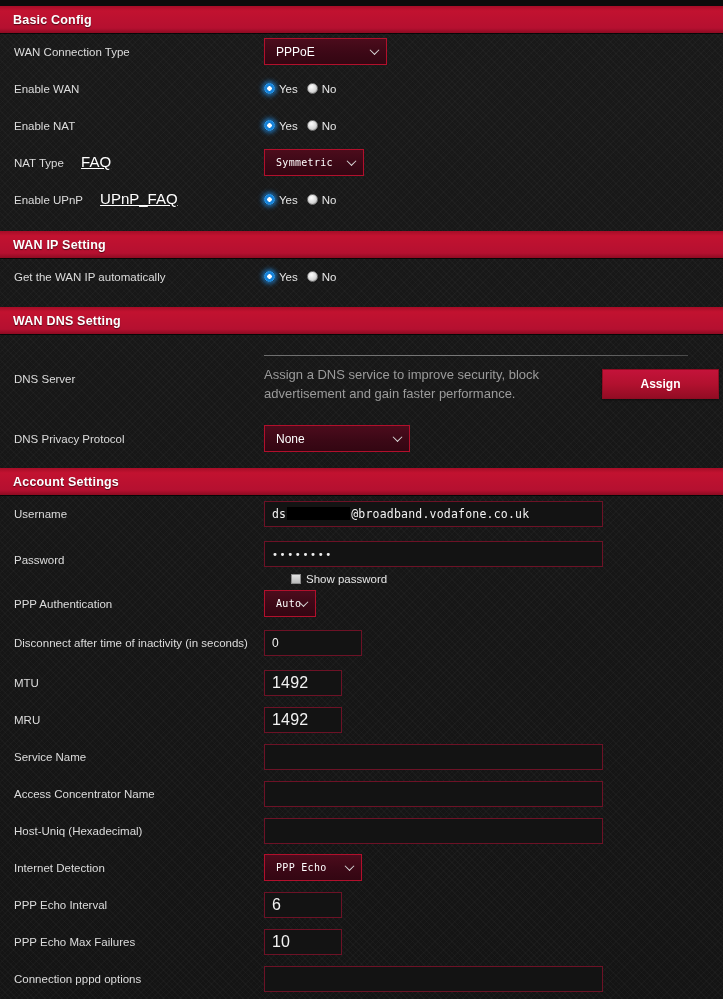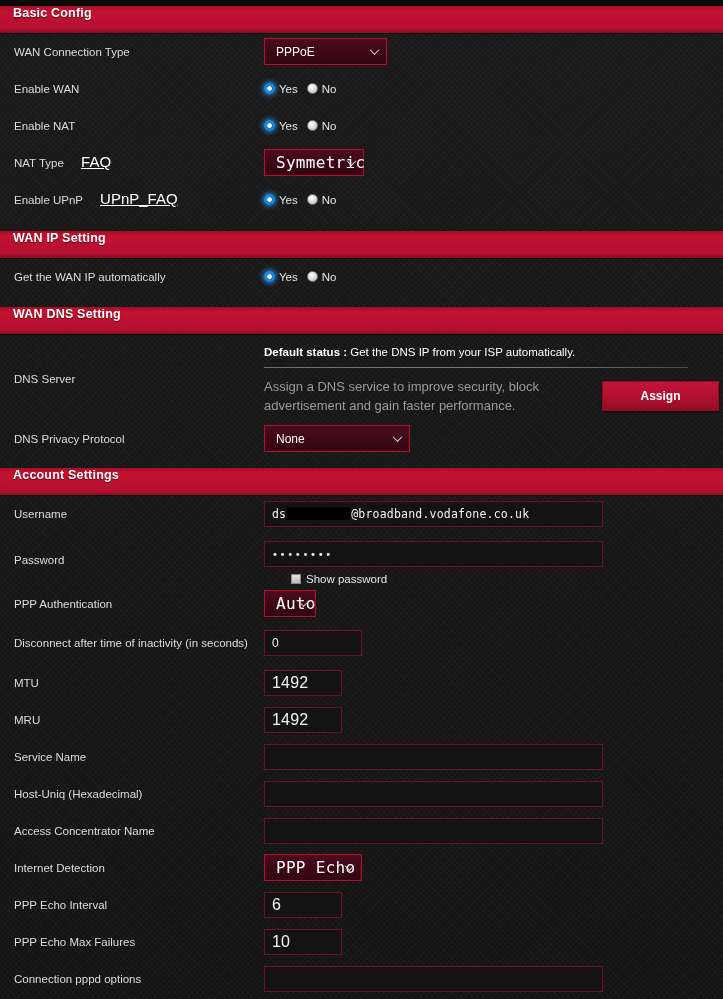--- a/index.html
+++ b/index.html
@@ -24,21 +24,21 @@
       repeating-linear-gradient(45deg,  rgba(255,255,255,0.022) 0 1px, rgba(0,0,0,0) 1px 4px),
       repeating-linear-gradient(-45deg, rgba(255,255,255,0.018) 0 1px, rgba(0,0,0,0) 1px 4px),
       linear-gradient(#191919, #141414);
   }
 
   
   .sec-head {
     position: relative;
     height: 27px;
     background: linear-gradient(180deg,#a50d27 0%, #c21230 18%, #b51030 82%, #8d0b22 100%);
-    display: flex; 
+    display: flex; align-items: center;
     padding-left: 13px;
     margin-top: 5px;
     box-shadow: 0 1px 0 rgba(0,0,0,.7);
   }
   .sec-head:first-child { margin-top: 6px; }
   .sec-head .t {
     font-size: 12.5px; font-weight: bold; color: #ffffff;
     letter-spacing: .2px;
     text-shadow: 0 1px 1px rgba(0,0,0,.55);
   }
@@ -74,21 +74,21 @@
     align-items: center;
     height: 27px;
     background: linear-gradient(180deg,#4c0c1c 0%, #3c0816 55%, #330612 100%);
     border: 1px solid #b2102c;
     color: #ffffff;
     font-size: 12px;
     padding: 0 24px 0 11px;
     cursor: pointer;
     white-space: nowrap;
   }
-  .sel.mono { font-family: "DejaVu Sans Mono", monospace; font-size: 16px; letter-spacing: .3px; }
+  .sel.mono { font-family: "DejaVu Sans Mono", monospace; font-size: 10px; letter-spacing: .3px; }
   .sel .car {
     position: absolute; right: 8px; top: 50%;
     width: 7px; height: 7px;
     margin-top: -4px;
     border-right: 1.4px solid #d9d9d9;
     border-bottom: 1.4px solid #d9d9d9;
     transform: rotate(45deg) translate(-1px,-1px);
   }
   .sel.w-pppoe { width: 123px; }
   .sel.w-nat   { width: 100px; padding-right: 22px; }
@@ -293,24 +293,20 @@
   </div>
 
   <div class="sec-head" style="margin-top:12px;">
     <span class="t">WAN DNS Setting</span>
   </div>
 
   <div class="row dns">
     <div class="lbl">DNS Server</div>
     <div class="ctl">
       <div class="dnsbox">
-        <div class="dns-status">
-          <b>Default status :</b>
-          <span>Get the DNS IP from your ISP automatically.</span>
-        </div>
         <div class="dns-rule"></div>
         <div class="dns-bottom">
           <div class="dns-desc">Assign a DNS service to improve security, block advertisement and gain faster performance.</div>
           <div class="btn-assign">Assign</div>
         </div>
       </div>
     </div>
   </div>
 
   <div class="row">
@@ -393,30 +389,30 @@
   <div class="row">
     <div class="lbl">Service Name</div>
     <div class="ctl">
       <div class="inp w-wide">
         <span></span>
       </div>
     </div>
   </div>
 
   <div class="row">
+    <div class="lbl">Access Concentrator Name</div>
+    <div class="ctl">
+      <div class="inp w-wide">
+        <span></span>
+      </div>
+    </div>
+  </div>
+
+  <div class="row">
     <div class="lbl">Host-Uniq (Hexadecimal)</div>
-    <div class="ctl">
-      <div class="inp w-wide">
-        <span></span>
-      </div>
-    </div>
-  </div>
-
-  <div class="row">
-    <div class="lbl">Access Concentrator Name</div>
     <div class="ctl">
       <div class="inp w-wide">
         <span></span>
       </div>
     </div>
   </div>
 
   <div class="row">
     <div class="lbl">Internet Detection</div>
     <div class="ctl">

